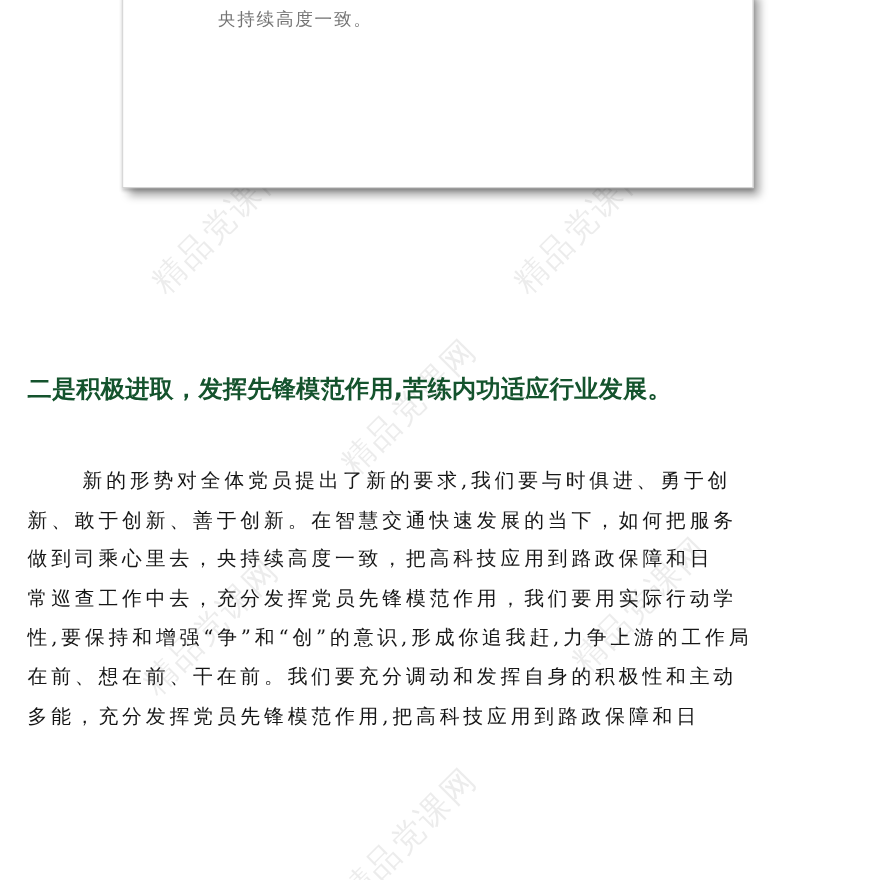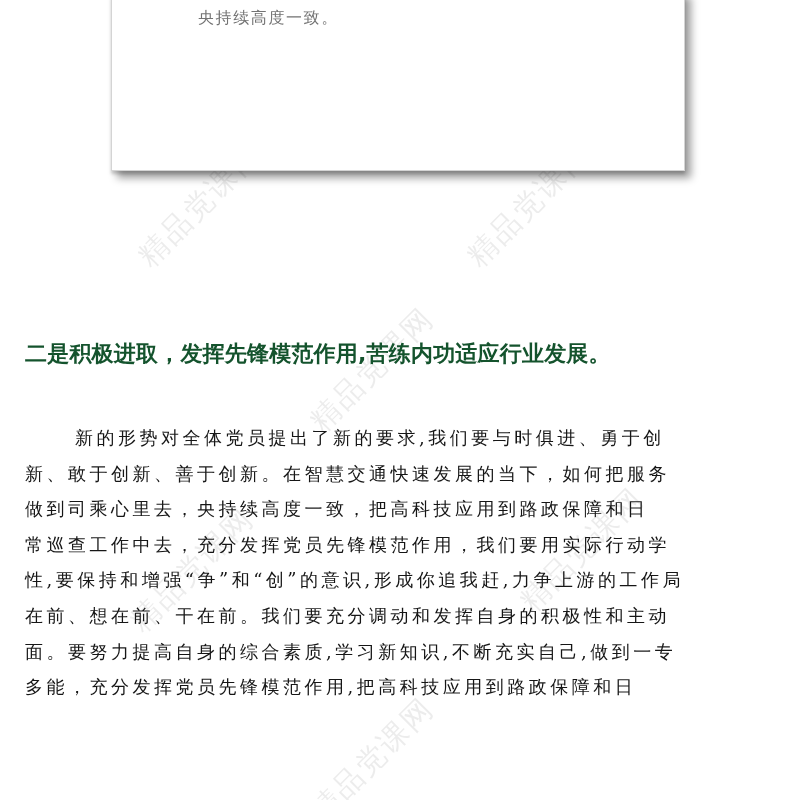--- a/index.html
+++ b/index.html
@@ -88,15 +88,14 @@
 
 <div class="heading">二是积极进取，发挥先锋模范作用,苦练内功适应行业发展。</div>
 
 <div class="body-para">
   <span class="body-line indent">新的形势对全体党员提出了新的要求,我们要与时俱进、勇于创</span>
   <span class="body-line">新、敢于创新、善于创新。在智慧交通快速发展的当下，如何把服务</span>
   <span class="body-line">做到司乘心里去，央持续高度一致，把高科技应用到路政保障和日</span>
   <span class="body-line">常巡查工作中去，充分发挥党员先锋模范作用，我们要用实际行动学</span>
   <span class="body-line">性,要保持和增强“争”和“创”的意识,形成你追我赶,力争上游的工作局</span>
   <span class="body-line">在前、想在前、干在前。我们要充分调动和发挥自身的积极性和主动</span>
-  <span class="body-line">面。要努力提高自身的综合素质,学习新知识,不断充实自己,做到一专</span>
   <span class="body-line">多能，充分发挥党员先锋模范作用,把高科技应用到路政保障和日</span>
 </div>
 
 </body></html>

